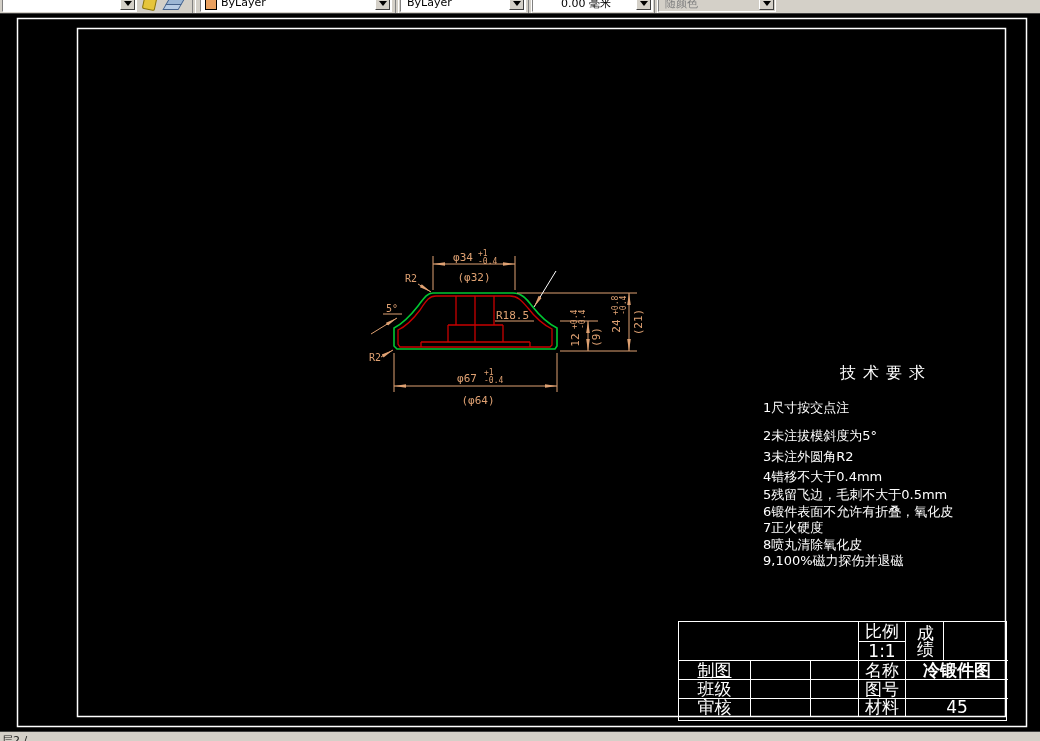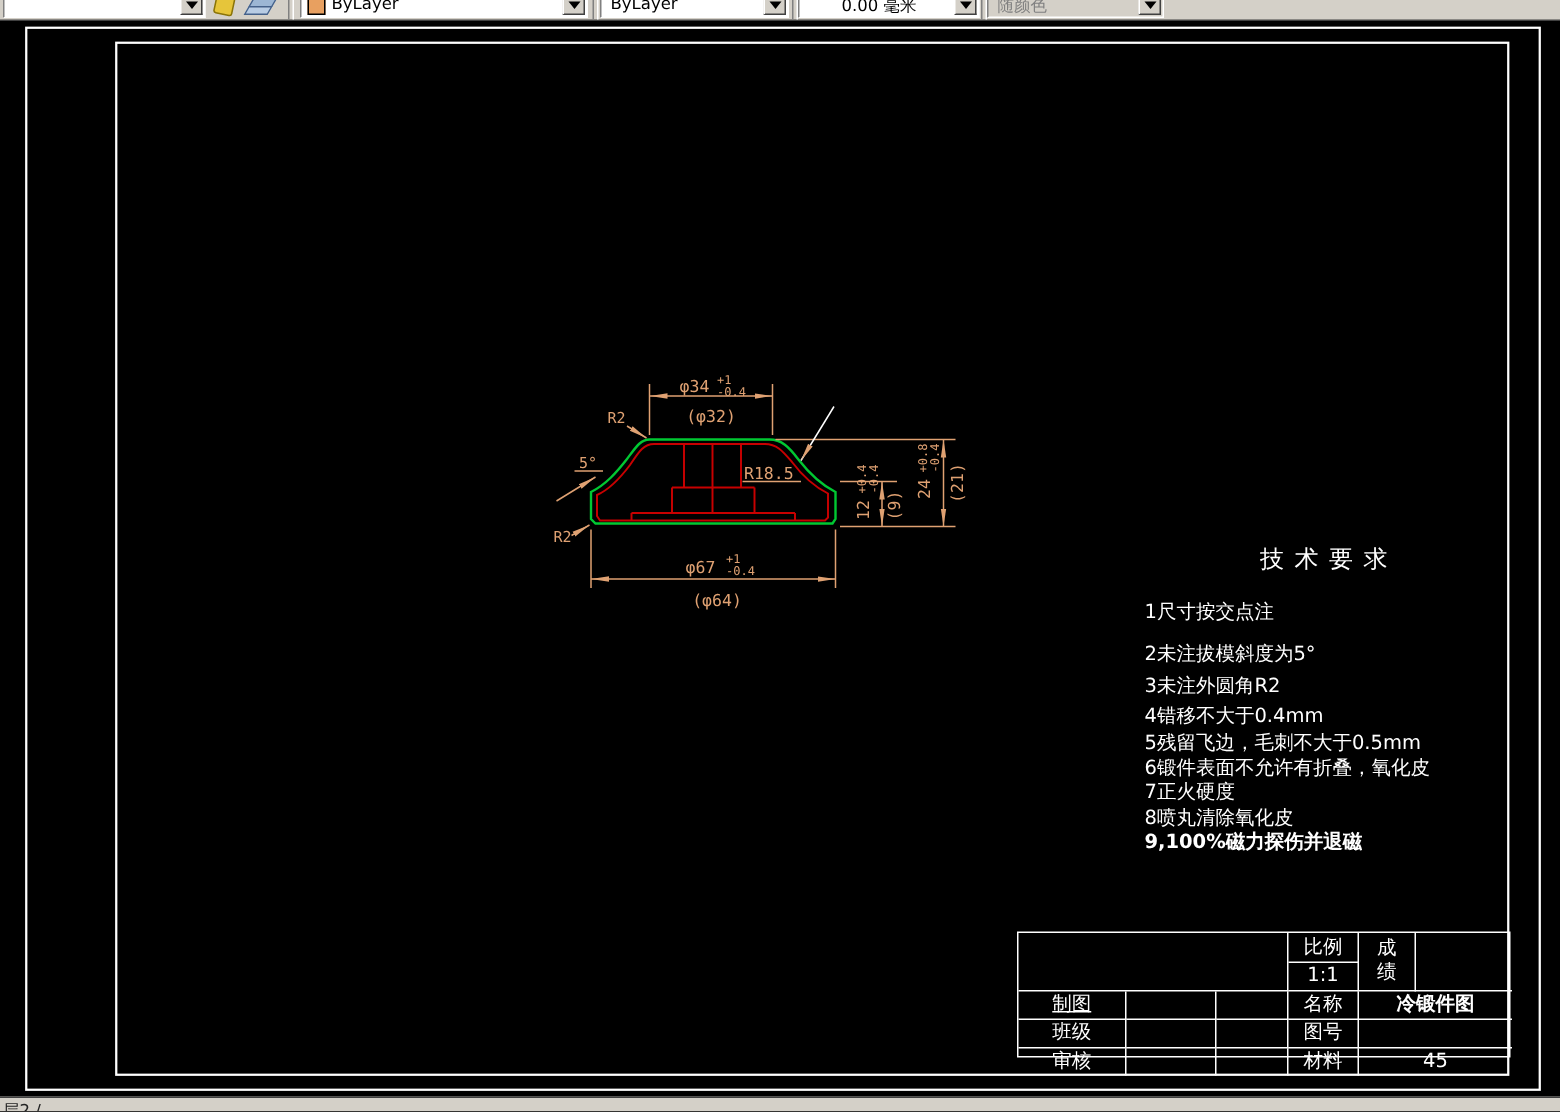--- a/index.html
+++ b/index.html
@@ -42,22 +42,22 @@
   svg{position:absolute;left:0;top:0;}
   svg text{font-family:"DejaVu Sans Mono",monospace;}
   .dimtxt{fill:#DFA172;}
 
   
   .tech-title{position:absolute;left:840px;top:363px;color:#fff;font-size:16px;
               letter-spacing:7px;white-space:nowrap;}
   .tech-line{position:absolute;left:763px;color:#fff;font-size:13px;white-space:nowrap;}
 
   
-  .tblock{position:absolute;left:678px;top:621px;width:329px;height:84px;
-          border:1px solid #fff;box-sizing:border-box;color:#fff;font-size:13px;}
+  .tblock{position:absolute;left:678px;top:621px;width:329px;height:100px;
+          border:1px solid #fff;box-sizing:border-box;color:#fff;font-size:17px;}
   .cell{position:absolute;box-sizing:border-box;text-align:center;overflow:hidden;}
   .bb{border-bottom:1px solid #fff;} .br{border-right:1px solid #fff;}
   .grade-text{width:15px;margin:0 auto;word-break:break-all;line-height:16px;padding-top:3px;}
 </style>
 </head>
 <body>
 
 <div id="screen">
 
   <div class="toolbar">
@@ -182,21 +182,21 @@
 
   <div class="tech-title">技术要求</div>
   <div class="tech-line" style="top:399px;">1尺寸按交点注</div>
   <div class="tech-line" style="top:427px;">2未注拔模斜度为5°</div>
   <div class="tech-line" style="top:448px;">3未注外圆角R2</div>
   <div class="tech-line" style="top:468px;">4错移不大于0.4mm</div>
   <div class="tech-line" style="top:486px;">5残留飞边，毛刺不大于0.5mm</div>
   <div class="tech-line" style="top:503px;">6锻件表面不允许有折叠，氧化皮</div>
   <div class="tech-line" style="top:519px;">7正火硬度</div>
   <div class="tech-line" style="top:536px;">8喷丸清除氧化皮</div>
-  <div class="tech-line" style="top:552px;font-weight:bold;">9,100%磁力探伤并退磁</div>
+  <div class="tech-line" style="top:552px;">9,100%磁力探伤并退磁</div>
 
   <div class="tblock">
 
     <div class="cell bb br" style="left:0;top:0;width:180px;height:39px;"></div>
     <div class="cell bb br" style="left:180px;top:0;width:47px;height:20px;line-height:19px;">比例</div>
     <div class="cell bb br" style="left:180px;top:20px;width:47px;height:19px;line-height:18px;">1:1</div>
     <div class="cell bb br" style="left:227px;top:0;width:38px;height:39px;">
       <div class="grade-text">成绩</div>
     </div>
     <div class="cell bb" style="left:265px;top:0;width:64px;height:39px;"></div>

